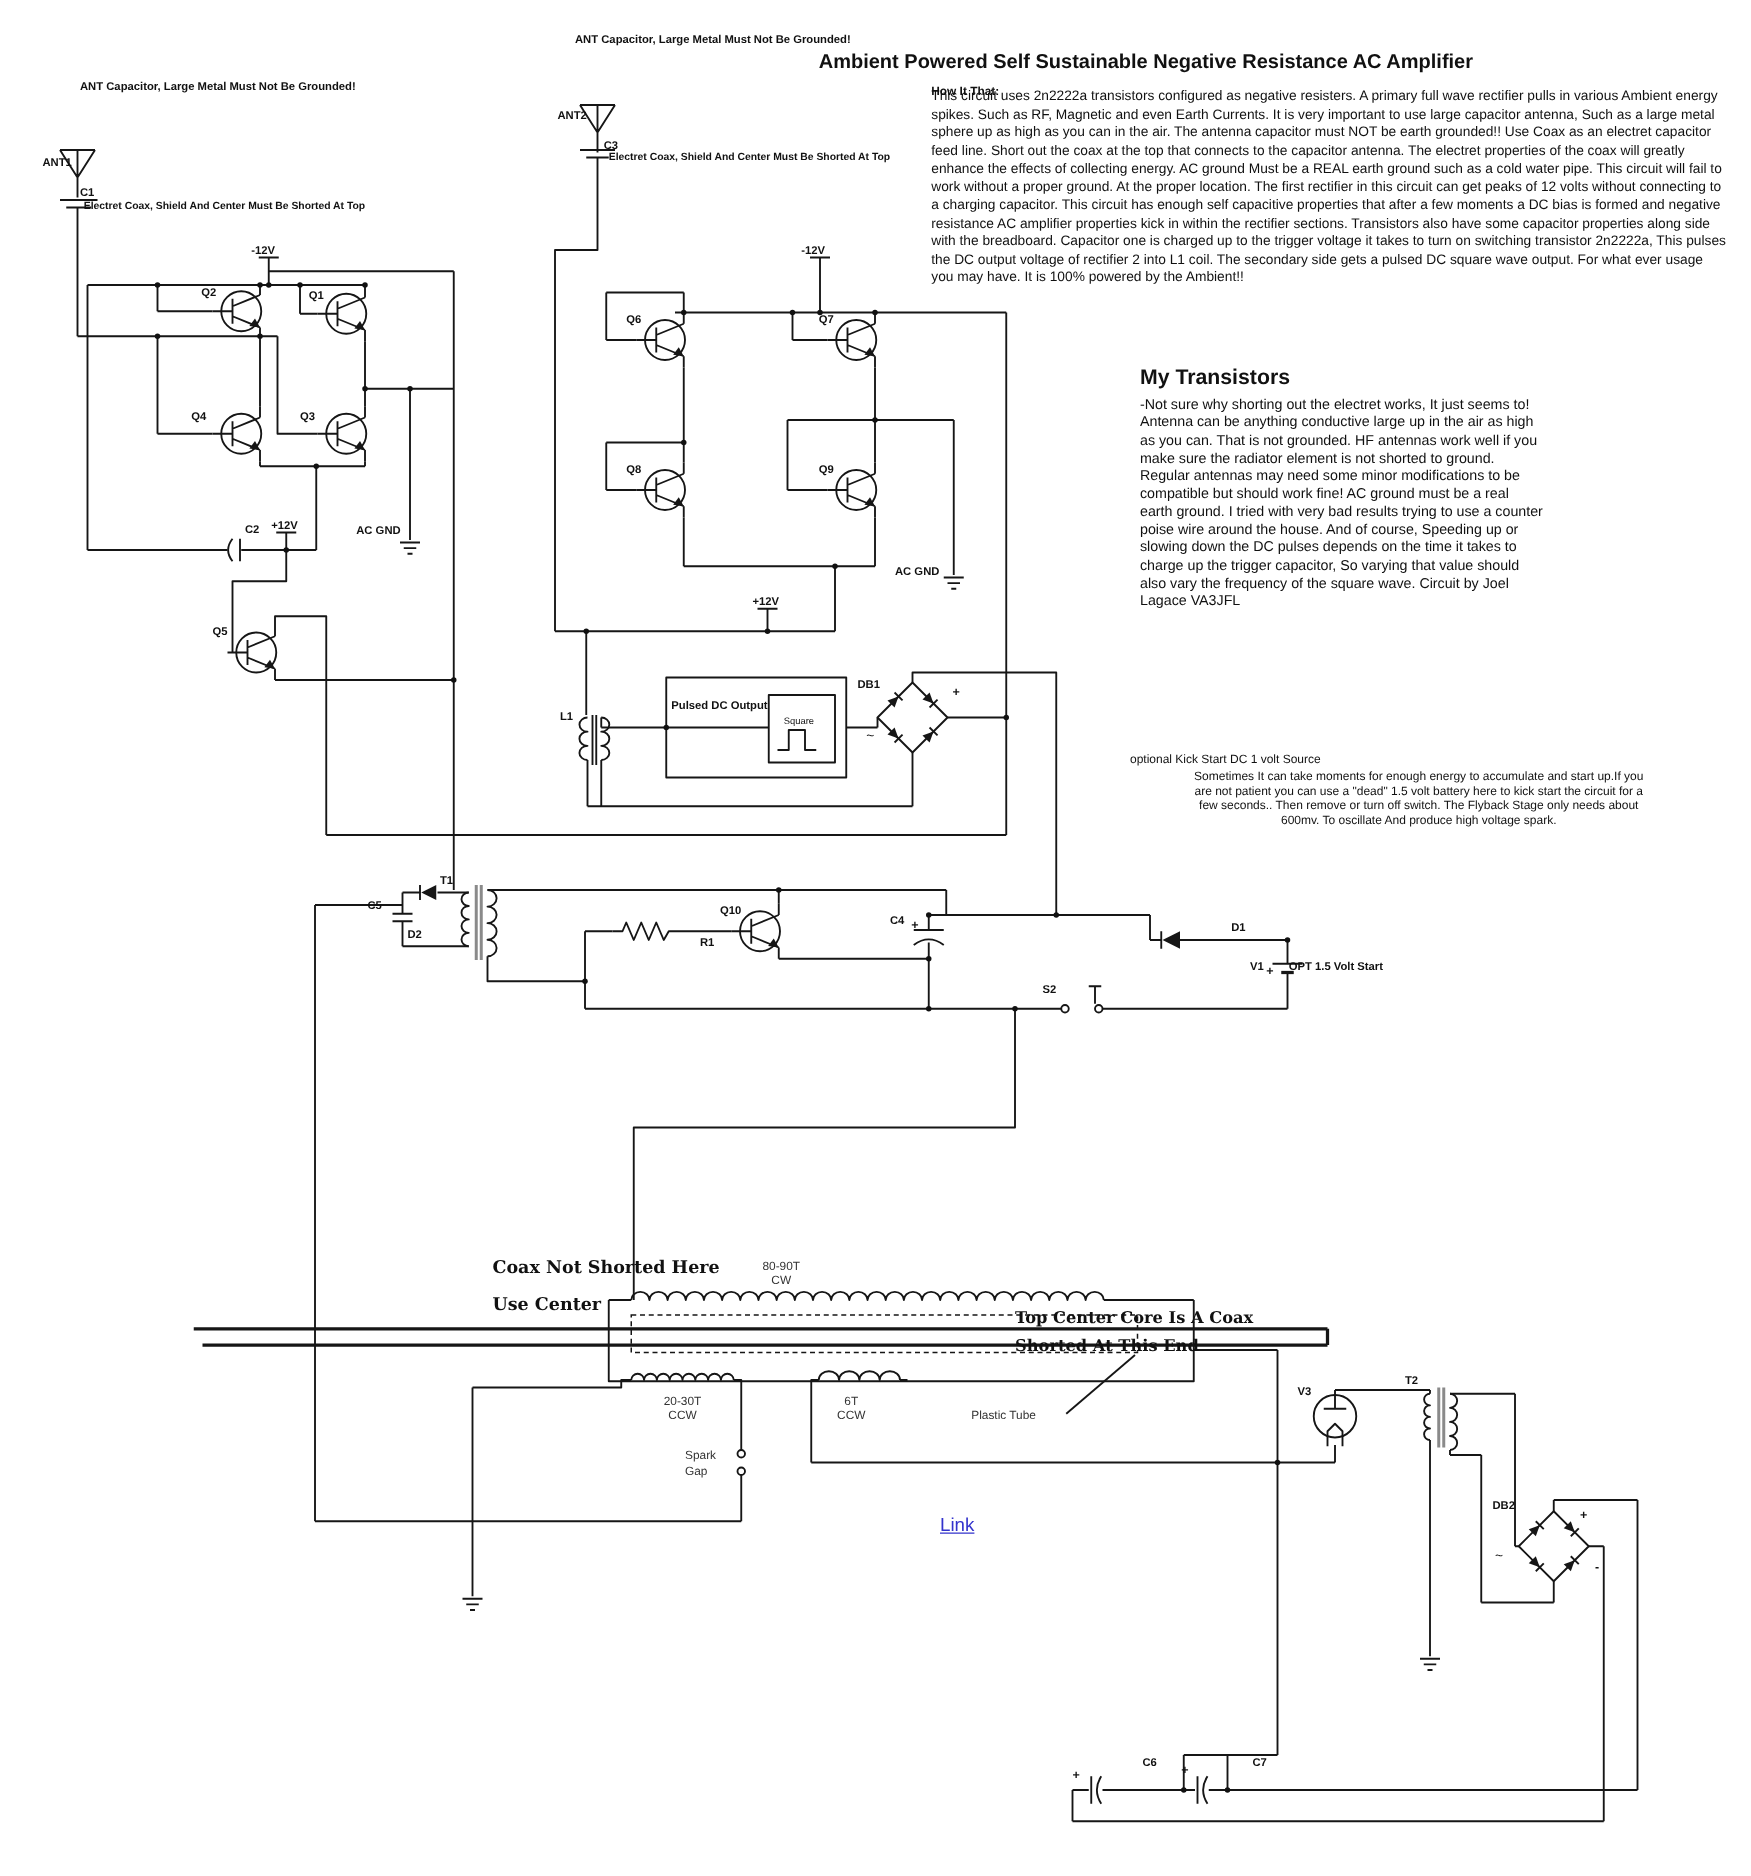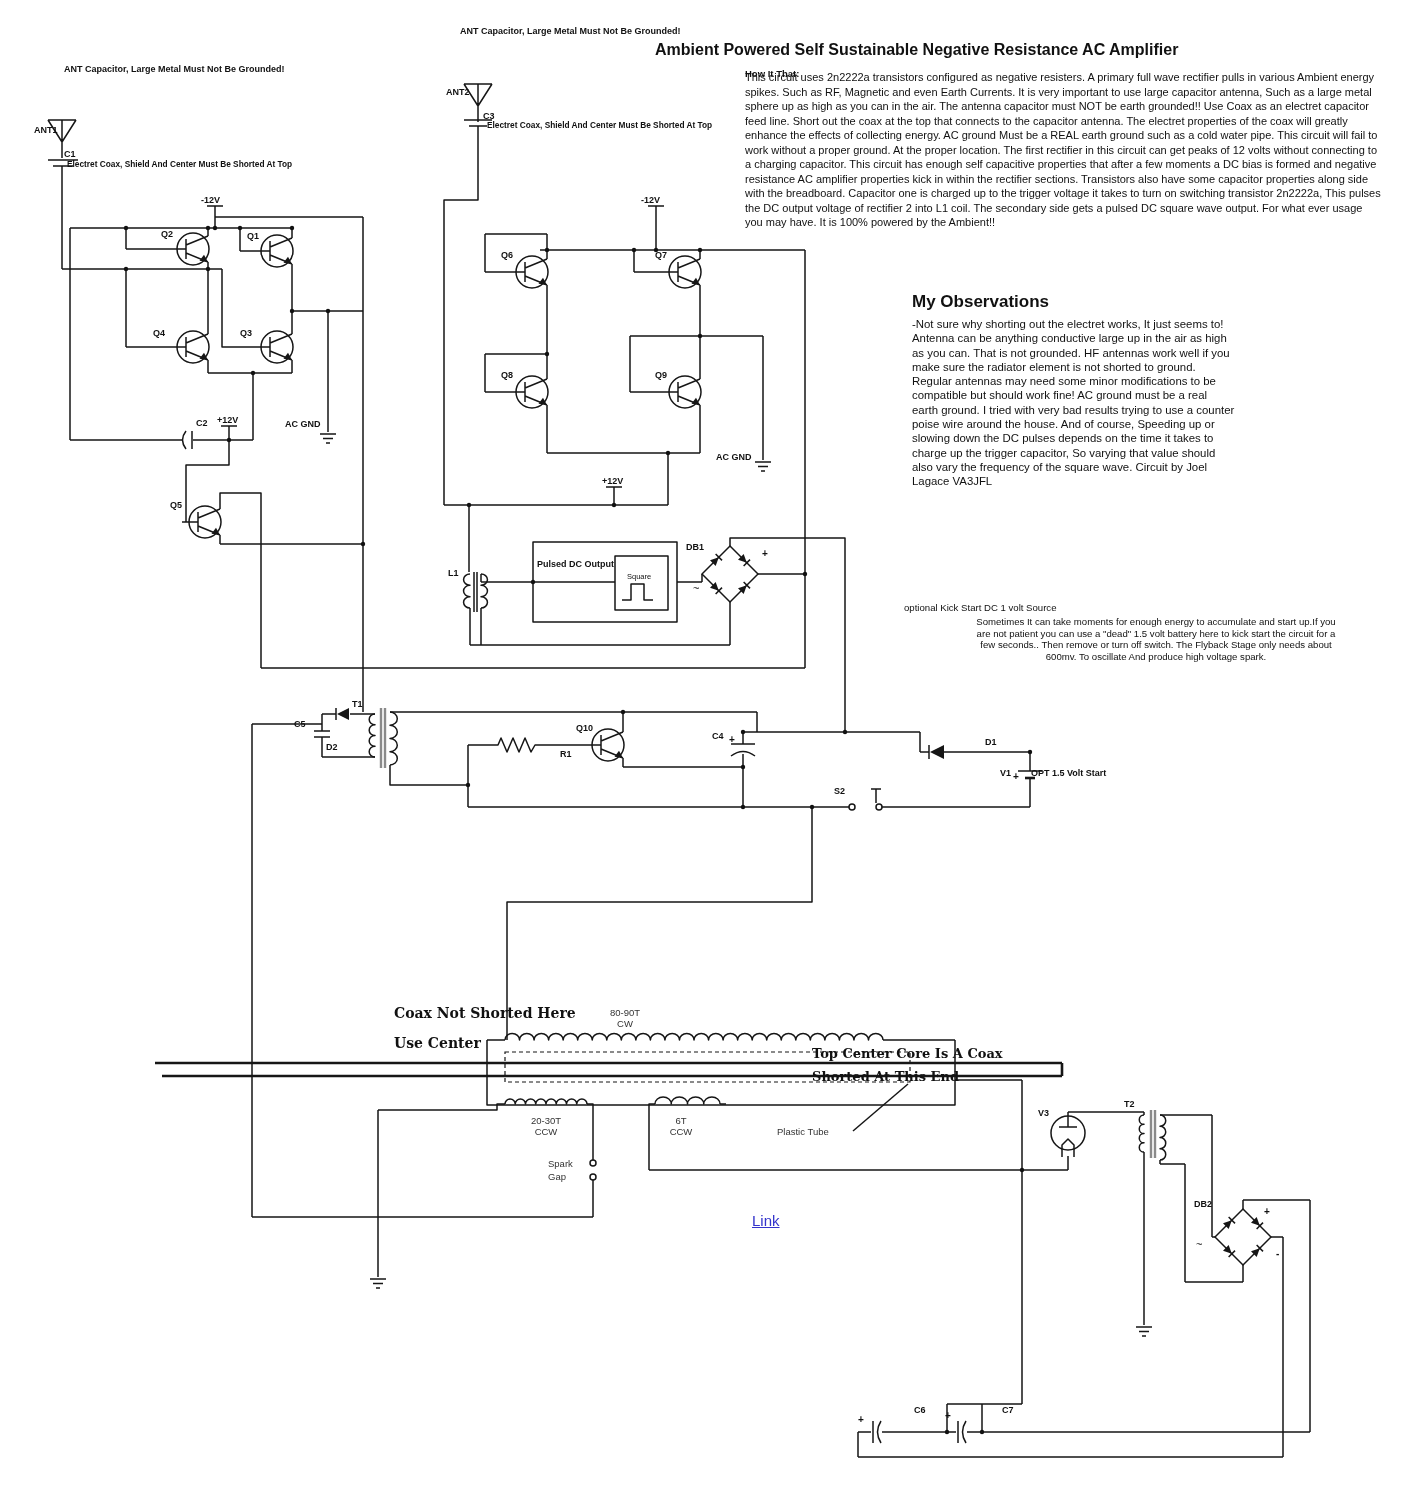--- a/index.html
+++ b/index.html
@@ -20,21 +20,21 @@
   .dash{stroke:#161616;stroke-width:1.2;fill:none;stroke-dasharray:4 3;}
   .fillb{fill:#161616;stroke:none;}
   .top-note{left:460px;top:26px;font-size:9px;font-weight:700;}
   .title{left:655px;top:41px;font-size:16px;font-weight:700;}
   .left-note{left:64px;top:64px;font-size:9px;font-weight:700;}
   .how-h{left:745px;top:68px;font-size:9.5px;font-weight:700;}
   .how-b{left:745px;top:70px;width:638px;font-size:11px;line-height:14.5px;}
   .obs-h{left:912px;top:292px;font-size:17px;font-weight:700;}
   .obs-b{left:912px;top:317px;width:324px;font-size:11.4px;line-height:14.3px;}
   .kick-h{left:904px;top:602px;width:366px;text-align:left;font-size:9.6px;font-weight:400;}
-  .kick-b{left:950px;top:616px;width:370px;text-align:center;font-size:9.6px;line-height:11.7px;margin-left:21px;}
+  .kick-b{left:950px;top:616px;width:370px;text-align:center;font-size:9.6px;line-height:11.7px;}
   .link{left:752px;top:1212px;font-size:15px;color:#3333cc;text-decoration:underline;cursor:pointer;}
 </style>
 </head>
 <body>
 
 <div class="canvas">
 
 <svg width="1401" height="1501" viewBox="0 0 1401 1501">
   <defs>
     <g id="npn">
@@ -295,21 +295,21 @@
   </g>
 </svg>
 
 <div class="blk top-note">ANT Capacitor, Large Metal Must Not Be Grounded!</div>
 <div class="blk title">Ambient Powered Self Sustainable Negative Resistance AC Amplifier</div>
 <div class="blk left-note">ANT Capacitor, Large Metal Must Not Be Grounded!</div>
 
 <div class="blk how-h">How It That:</div>
 <div class="blk how-b">This circuit uses 2n2222a transistors configured as negative resisters. A primary full wave rectifier pulls in various Ambient energy spikes. Such as RF, Magnetic and even Earth Currents. It is very important to use large capacitor antenna, Such as a large metal sphere up as high as you can in the air. The antenna capacitor must NOT be earth grounded!! Use Coax as an electret capacitor feed line. Short out the coax at the top that connects to the capacitor antenna. The electret properties of the coax will greatly enhance the effects of collecting energy. AC ground Must be a REAL earth ground such as a cold water pipe. This circuit will fail to work without a proper ground. At the proper location. The first rectifier in this circuit can get peaks of 12 volts without connecting to a charging capacitor. This circuit has enough self  capacitive properties that after a few moments a DC bias is formed and negative resistance AC amplifier properties kick in within the rectifier sections. Transistors also have some capacitor properties along side with the breadboard.  Capacitor one is charged up to the trigger voltage it takes to turn on switching transistor 2n2222a, This pulses the DC output voltage of rectifier 2 into L1 coil. The secondary  side gets a pulsed DC square wave output. For what ever usage you may have. It is 100% powered by the Ambient!!</div>
 
-<div class="blk obs-h">My Observations</div>
+<div class="blk obs-h">My Transistors</div>
 <div class="blk obs-b">-Not sure why shorting out the electret works, It just seems to! Antenna can be anything conductive large up in the air as high as you can. That is not grounded. HF antennas work well if you make sure the radiator element is not shorted to ground. Regular antennas may need some minor modifications to be compatible but should work fine! AC ground must be a real earth ground. I tried with very bad results trying to use a counter poise wire around the house. And of course, Speeding up or slowing down the DC pulses depends on the time it takes to charge up the trigger capacitor, So varying that value should also vary the frequency of the square wave. Circuit by Joel Lagace VA3JFL</div>
 
 <div class="blk kick-h">optional Kick Start DC 1 volt Source</div>
 <div class="blk kick-b">Sometimes It can take moments for enough energy to accumulate and start up.If you are not patient you can use a "dead" 1.5 volt battery here to kick start the circuit for a few seconds.. Then remove or turn off switch. The Flyback Stage only needs about 600mv. To oscillate And produce high voltage spark.</div>
 
 <a class="blk link">Link</a>
 
 </div>
 
 </body></html>

